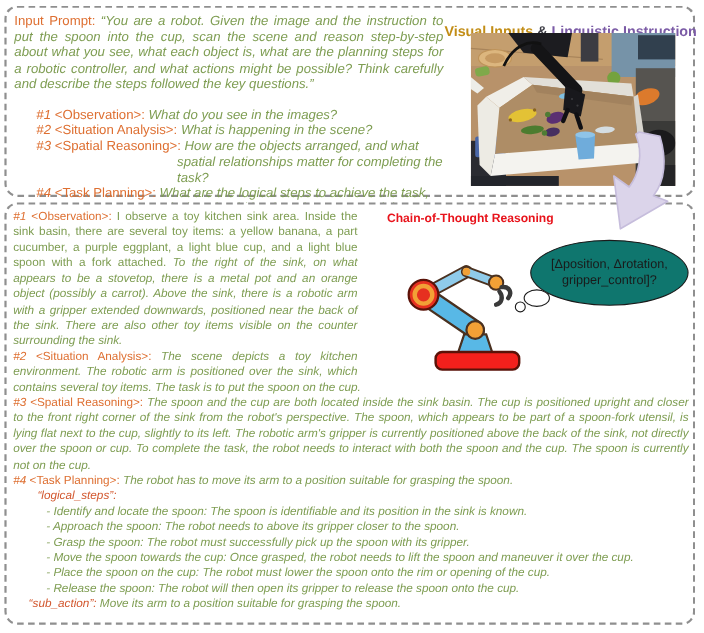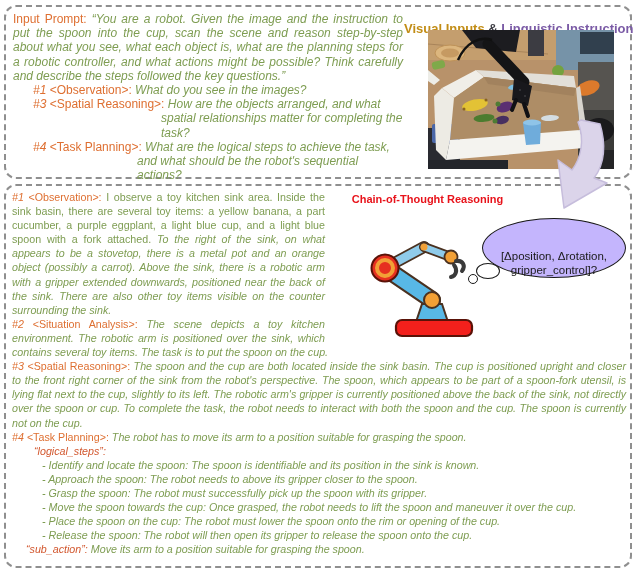--- a/index.html
+++ b/index.html
@@ -8,38 +8,38 @@
   #top-panel{top:5px;height:174px;}
   #bottom-panel{top:184px;height:384px;}
 
   
   .prompt-block{position:absolute;left:7px;top:5px;width:390px;font-size:12px;line-height:14.2px;text-align:justify;}
   .orange{color:#de6f31;}
   .orange-i{color:#de6f31;font-style:italic;}
   .green-i{color:#7e9d52;font-style:italic;}
   .green{color:#7e9d52;}
   .keyred{color:#d2572e;font-style:italic;}
-  .questions{margin-top:0px;}
+  .questions{margin-top:14px;}
   .qline{text-align:left;}
   .q1{padding-left:130px;text-indent:-110px;}
   .q2{padding-left:138px;text-indent:-118px;}
   .q3{padding-left:148px;text-indent:-128px;}
   .q4{padding-left:124px;text-indent:-104px;}
   .right-title{position:absolute;left:398px;top:14px;width:228px;text-align:left;font-size:13px;font-weight:bold;white-space:nowrap;}
   .gold{color:#c28d16;}
   .amp{color:#3c3c44;}
   .purple{color:#7b5ba6;}
   #scene-photo{position:absolute;left:422px;top:23px;width:186px;height:139px;}
 
   
   .bottom-content{position:absolute;left:6px;top:4px;width:614px;font-size:10.7px;line-height:14.1px;color:#7e9d52;}
   .cot-figure{float:right;width:296px;height:152px;position:relative;margin-left:5px;margin-bottom:2px;}
   .cot-title{position:absolute;left:0;top:2px;width:195px;text-align:center;font-size:11px;font-weight:bold;color:#e8131b;font-style:normal;}
   #robot-svg{position:absolute;left:20px;top:40px;}
-  .bubble{position:absolute;left:152px;top:28px;width:142px;height:58px;border:1.5px solid #1a1a1a;border-radius:50%;background:#c4b5fd;display:flex;flex-direction:column;align-items:center;justify-content:flex-end;color:#1a1a1a;font-size:11.5px;line-height:14px;font-style:normal;}
+  .bubble{position:absolute;left:152px;top:28px;width:142px;height:58px;border:1.5px solid #1a1a1a;border-radius:50%;background:#0f766e;display:flex;flex-direction:column;align-items:center;justify-content:center;color:#1a1a1a;font-size:11.5px;line-height:14px;font-style:normal;}
   .bubble-mid{position:absolute;left:146px;top:73px;width:22px;height:14px;border:1.3px solid #1a1a1a;border-radius:50%;background:#fff;}
   .bubble-small{position:absolute;left:138px;top:84px;width:8px;height:8px;border:1.2px solid #1a1a1a;border-radius:50%;background:#fff;}
   .para{text-align:justify;}
   .indent1{padding-left:22px;font-style:italic;}
   .step{padding-left:30px;font-style:italic;}
   .subline{padding-left:14px;}
   #flow-arrow{position:absolute;left:548px;top:118px;width:72px;height:100px;z-index:20;pointer-events:none;}
 </style>
 </head>
 <body>
@@ -47,20 +47,25 @@
 <div class="panel" id="top-panel">
 
   <div class="prompt-block">
     <span class="orange">Input Prompt:</span>
     <span class="green-i">“You are a robot. Given the image and the instruction to put the spoon into the cup, scan the scene and reason step-by-step about what you see, what each object is, what are the planning steps for a robotic controller, and what actions might be possible? Think carefully and describe the steps followed the key questions.”</span>
     <div class="questions">
       <div class="qline q1">
         <span class="orange-i">#1</span>
         <span class="orange">&lt;Observation&gt;:</span>
         <span class="green-i">What do you see in the images?</span>
+      </div>
+      <div class="qline q2">
+        <span class="orange-i">#2</span>
+        <span class="orange">&lt;Situation Analysis&gt;:</span>
+        <span class="green-i">What is happening in the scene?</span>
       </div>
       <div class="qline q3">
         <span class="orange-i">#3</span>
         <span class="orange">&lt;Spatial Reasoning&gt;:</span>
         <span class="green-i">How are the objects arranged, and what spatial relationships matter for completing the task?</span>
       </div>
       <div class="qline q4">
         <span class="orange-i">#4</span>
         <span class="orange">&lt;Task Planning&gt;:</span>
         <span class="green-i">What are the logical steps to achieve the task, and what should be the robot's sequential actions?</span>

